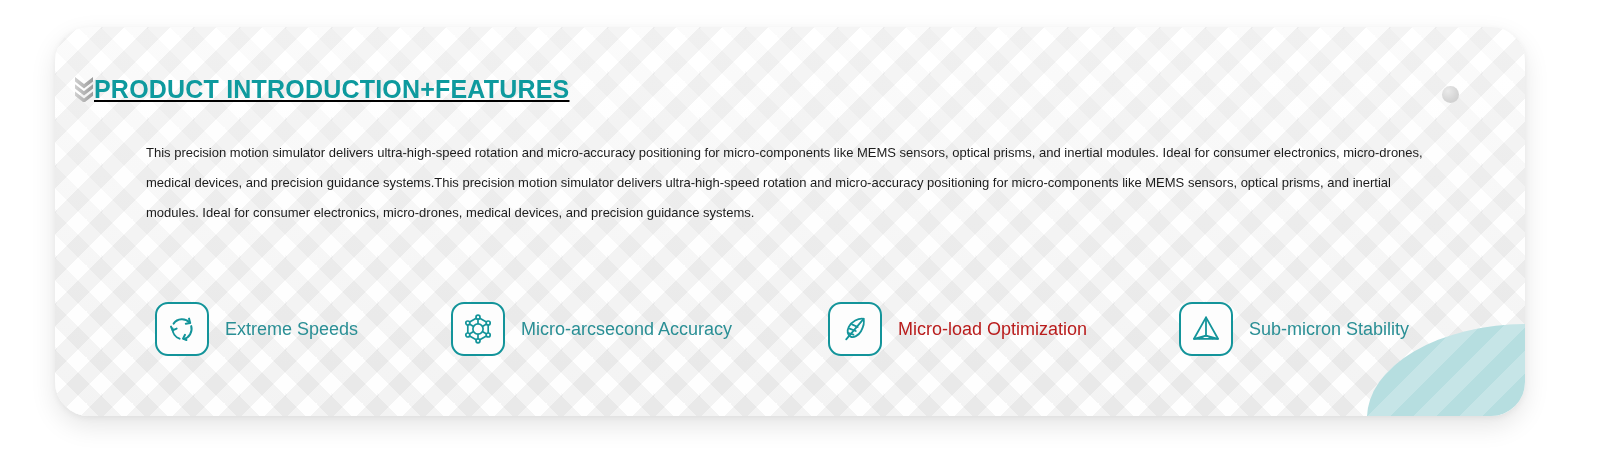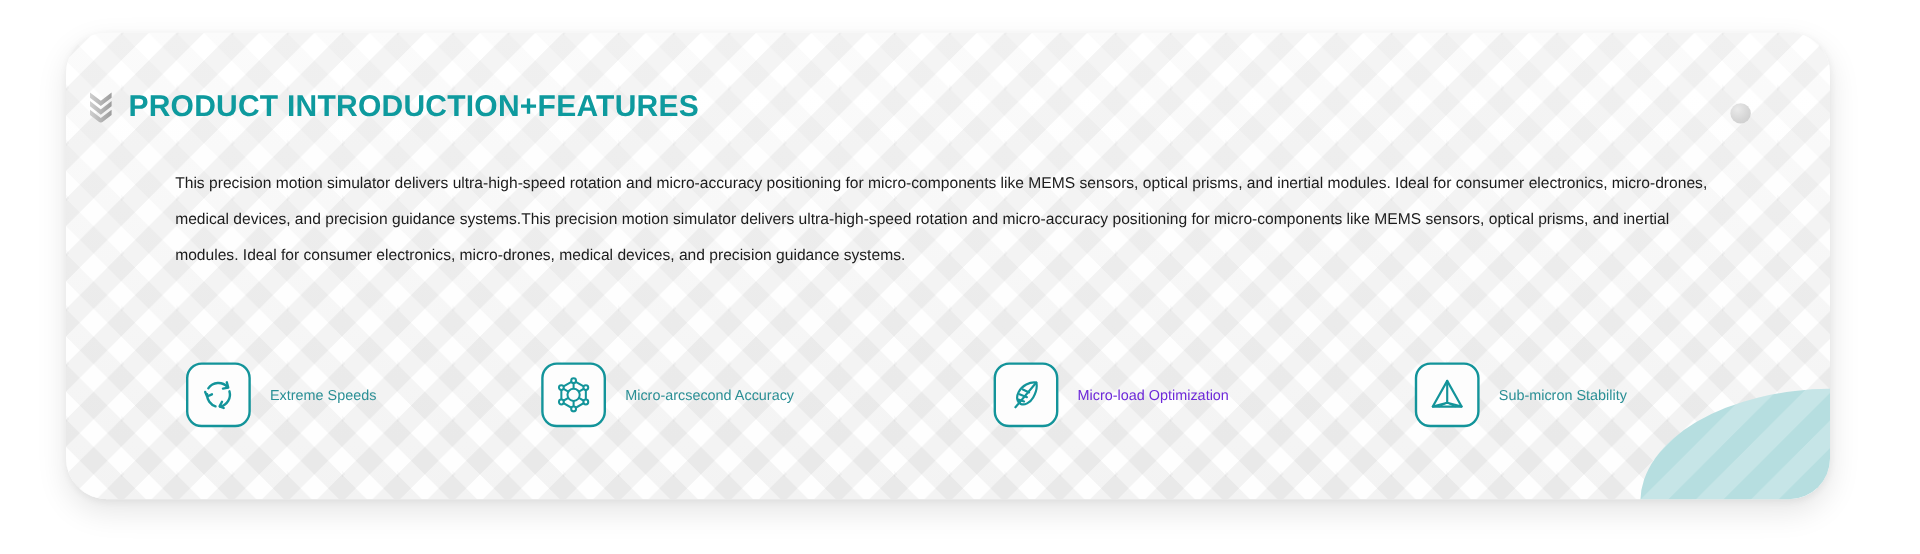--- a/index.html
+++ b/index.html
@@ -89,21 +89,21 @@
     background: radial-gradient(circle at 35% 30%, #eaeaea 0%, #d6d6d6 55%, #c9c9c9 100%);
   }
 
   
   .header {
     position: absolute;
     left: 19px;
     top: 49px;
     display: flex;
     align-items: center;
-    gap: 13px;
+    text-decoration: underline;
   }
   .chevrons-icon {
     display: block;
     width: 20px;
     height: 26px;
   }
   .title {
     font-size: 25px;
     font-weight: bold;
     letter-spacing: 0.2px;
@@ -152,25 +152,25 @@
     border-radius: 13px;
     background: #fdfdfd;
     display: flex;
     align-items: center;
     justify-content: center;
     flex: 0 0 auto;
   }
   .feature-icon-box svg { display: block; }
 
   .feature-label {
-    font-size: 12px;
+    font-size: 18px;
     color: #2a8f95;
     line-height: 1;
   }
-  .feature-2 .feature-label { color: #6d28d9; text-align: right; }
+  .feature-2 .feature-label { color: #b91c1c; text-align: right; }
 </style>
 </head>
 <body>
 
 <div class="stage">
 
   <div class="card">
 
     <div class="card-texture"></div>
 

